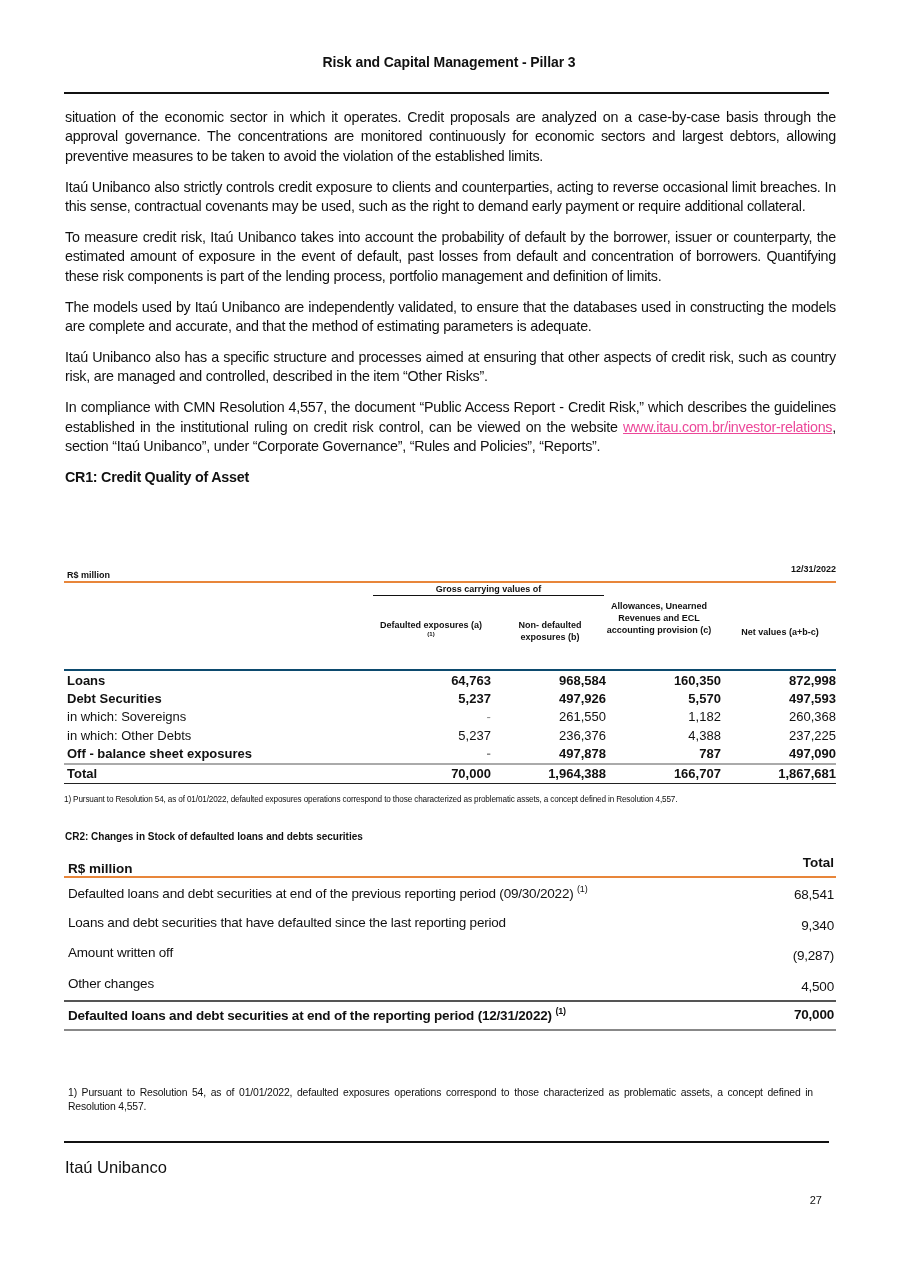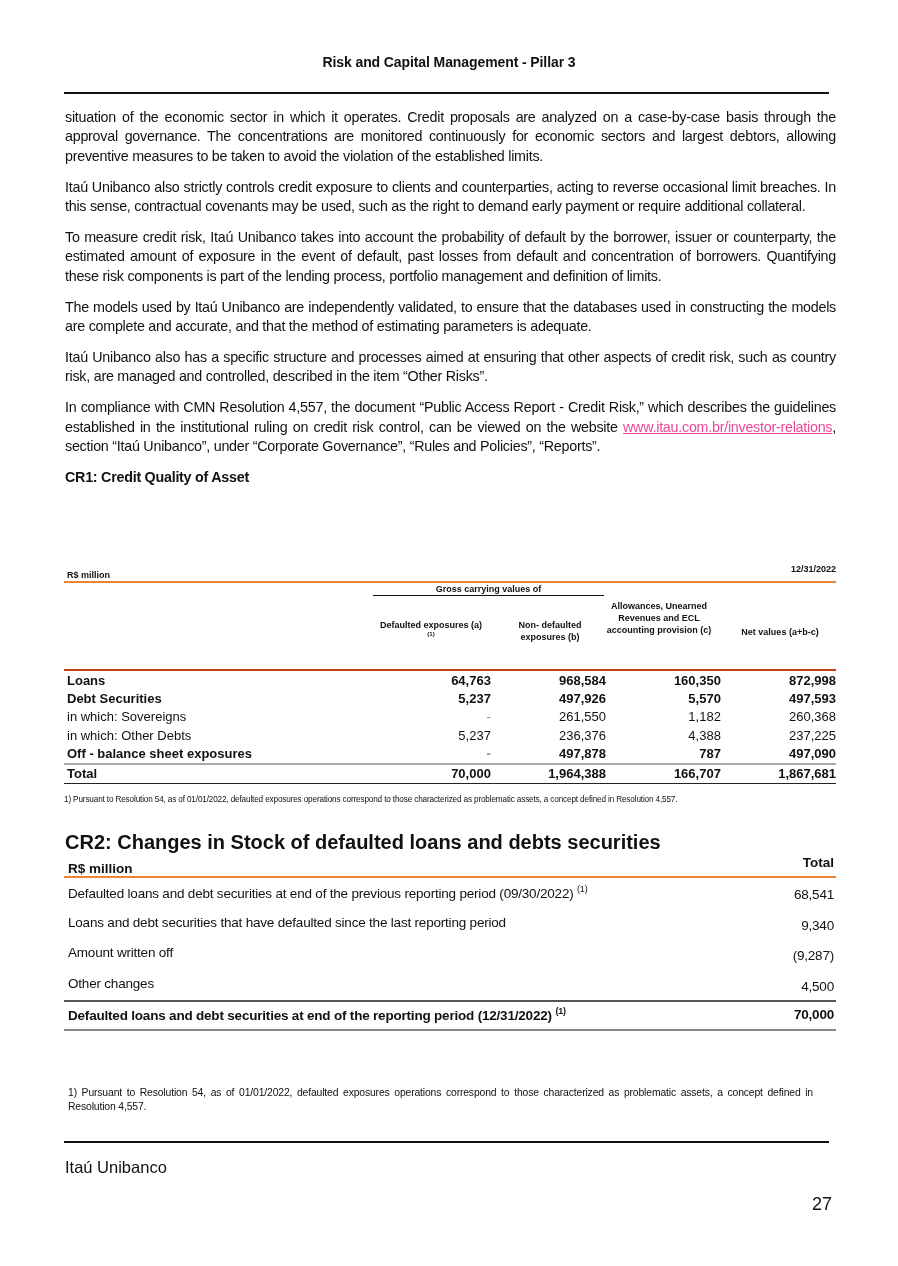--- a/index.html
+++ b/index.html
@@ -29,39 +29,39 @@
   .cr1 {
     position: absolute; top: 562px; left: 64px; width: 772px;
     font-size: 9px;
   }
   .cr1 .topline {
     position: relative; height: 19px; border-bottom: 2px solid #e8863a;
   }
   .cr1 .unit { position: absolute; left: 3px; bottom: 1px; font-weight: bold; font-size: 9px; }
   .cr1 .date { position: absolute; right: 0; top: 2px; font-weight: bold; font-size: 9px; }
   .cr1 .headarea {
-    position: relative; height: 86px; border-bottom: 2px solid #c2410c;
+    position: relative; height: 86px; border-bottom: 2px solid #0c4a6e;
   }
   .cr1 .gross {
     position: absolute; left: 309px; width: 231px; top: 1px; text-align: center;
     font-weight: bold; padding-bottom: 1px; border-bottom: 1.5px solid #111;
   }
   .cr1 .colhead {
     position: absolute; font-weight: bold; text-align: center; line-height: 12px;
   }
   .cr1 .colhead sup { font-size: 6px; display: block; line-height: 7px; }
   .cr1 table { border-collapse: collapse; width: 772px; }
   .cr1 td { height: 18.4px; padding: 0; font-size: 13px; }
   .cr1 td.lbl { padding-left: 3px; width: 309px; }
   .cr1 td.num { text-align: right; }
   .cr1 tr.bold td { font-weight: bold; }
   .cr1 tr.total td { border-top: 2px solid #aaaaaa; border-bottom: 1.5px solid #222; height: 18px; }
   .cr1 .foot { margin-top: 11px; font-size: 8.2px; letter-spacing: -0.15px; }
   .cr2-title {
-    position: absolute; top: 831px; left: 65px; font-weight: bold; font-size: 20px;
+    position: absolute; top: 831px; left: 65px; font-weight: bold; font-size: 10px;
   }
   .cr2 {
     position: absolute; top: 853px; left: 64px; width: 772px;
   }
   .cr2 .headrow {
     position: relative; height: 23px; border-bottom: 2px solid #e8863a;
   }
   .cr2 .unit { position: absolute; left: 4px; bottom: 0px; font-weight: bold; font-size: 13.5px; }
   .cr2 .total-lbl { position: absolute; right: 2px; top: 2px; font-weight: bold; font-size: 13.5px; }
   .cr2 .row {
@@ -78,21 +78,21 @@
     font-size: 10.4px; line-height: 14px; letter-spacing: -0.15px; text-align: justify;
   }
   .footer-rule {
     position: absolute; top: 1141px; left: 64px; width: 765px; height: 0;
     border-top: 2.5px solid #111;
   }
   .footer-brand {
     position: absolute; top: 1158px; left: 65px; font-size: 16.5px;
   }
   .page-number {
-    position: absolute; top: 1194px; right: 66px; font-size: 18px;
+    position: absolute; top: 1194px; right: 76px; font-size: 11px;
   }
 </style>
 </head>
 <body>
 
 <div class="page-header">Risk and Capital Management - Pillar 3</div>
 <div class="header-rule"></div>
 
 <div class="body-text">
   <p>situation of the economic sector in which it operates. Credit proposals are analyzed on a case-by-case basis through the approval governance. The concentrations are monitored continuously for economic sectors and largest debtors, allowing preventive measures to be taken to avoid the violation of the established limits.</p>

